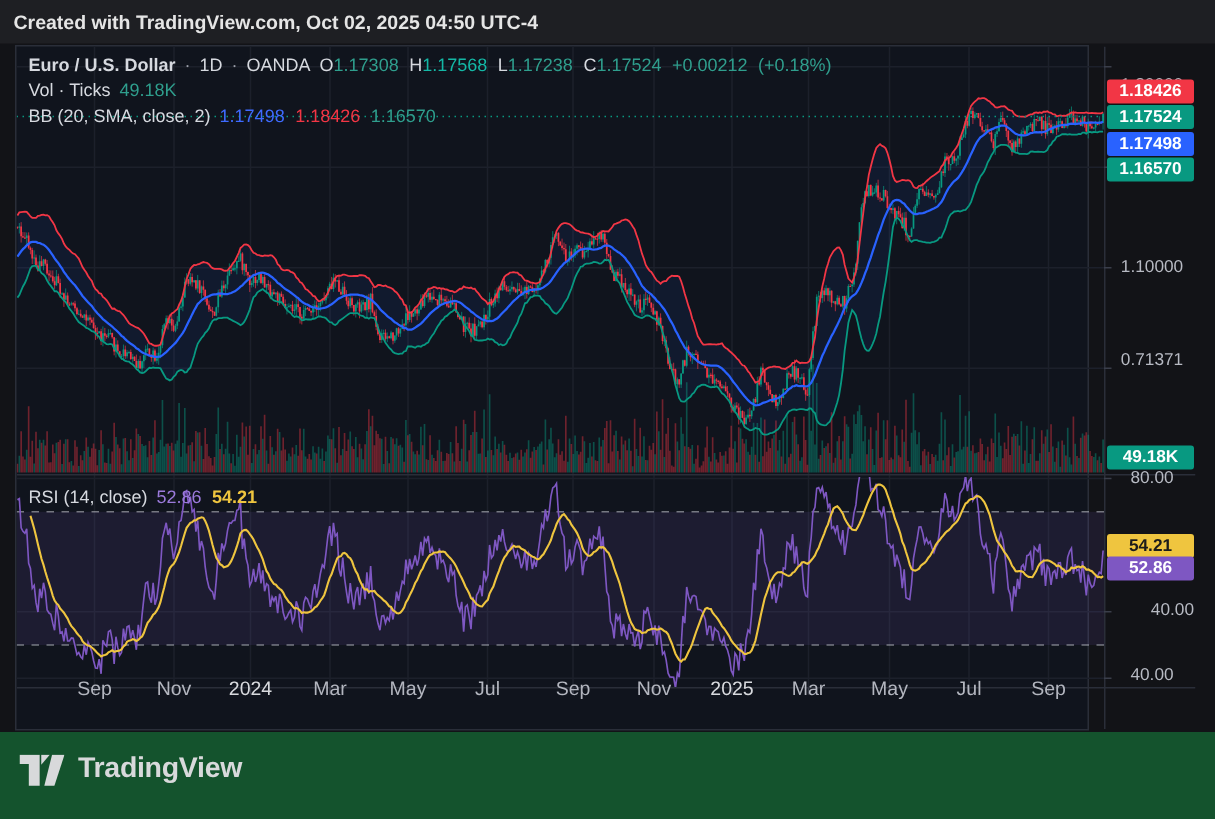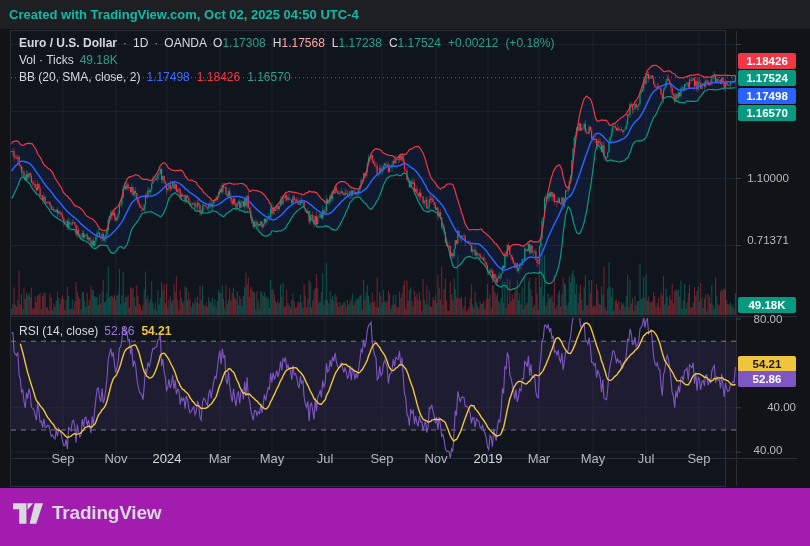--- a/index.html
+++ b/index.html
@@ -1,35 +1,35 @@
 <!DOCTYPE html>
 <html><head>
 <meta charset="utf-8">
 <style>
   html,body{margin:0;padding:0;background:#121317;}
   .page{position:relative;width:810px;height:546px;background:#121317;overflow:hidden;
         font-family:"Liberation Sans",sans-serif;-webkit-font-smoothing:antialiased;}
   .topbar{position:absolute;left:0;top:0;width:810px;height:29px;background:#1e1f23;
-        color:#14b8a6;font-size:13px;font-weight:bold;line-height:29px;padding-left:9px;
+        color:#e5e5e5;font-size:13px;font-weight:bold;line-height:29px;padding-left:9px;
         box-sizing:border-box;}
   .chart{position:absolute;left:10px;top:30px;width:716px;height:457px;background:#10141d;
         border:1px solid #2a2e39;box-sizing:border-box;}
   .chart svg{position:absolute;left:0;top:0;display:block;}
   .legend{position:absolute;left:8px;top:3px;z-index:5;}
   .lrow{display:flex;gap:6px;font-size:12px;color:#d6d9df;height:17px;align-items:center;white-space:nowrap;}
   .lrow .sym{font-weight:bold;}
   .lrow .sep{color:#9da1ab;}
   .ohlc{display:flex;gap:7px;}
   .ohlc .itm .k{color:#d6d9df;}
   .pbadge{position:absolute;left:727px;width:58px;height:16px;border-radius:2px;color:#fff;
         font-size:11.5px;font-weight:bold;text-align:center;line-height:16px;z-index:4;}
   .alabel{position:absolute;left:729px;width:56px;text-align:center;font-size:11.5px;color:#b7bac3;z-index:2;}
   .tlabel{position:absolute;top:420px;transform:translateX(-50%);font-size:13px;color:#b3b6bf;z-index:2;}
   .tlabel.year{font-weight:normal;color:#d8dade;}
-  .bottombar{position:absolute;left:0;top:488px;width:810px;height:58px;background:#a21caf;}
+  .bottombar{position:absolute;left:0;top:488px;width:810px;height:58px;background:#14532d;}
   .logo{position:absolute;left:13px;top:14px;display:flex;align-items:center;gap:9px;cursor:pointer;}
   .logo .lt{font-size:19px;font-weight:bold;color:#d8d9db;letter-spacing:-0.2px;}
 </style>
 </head>
 <body>
 
 <div class="page">
 
   <div class="topbar">
     <span>Created with TradingView.com, Oct 02, 2025 04:50 UTC-4</span>
@@ -112,21 +112,21 @@
 
     <div class="legend">
       <div class="lrow">
         <span class="sym">Euro / U.S. Dollar</span>
         <span class="sep">·</span>
         <span>1D</span>
         <span class="sep">·</span>
         <span>OANDA</span>
         <span class="ohlc" id="ohlc-box">
             <span class="itm"><span class="k">O</span><span style="color:#2f9e8d">1.17308</span></span>
-            <span class="itm"><span class="k">H</span><span style="color:#fca5a5">1.17568</span></span>
+            <span class="itm"><span class="k">H</span><span style="color:#14b8a6">1.17568</span></span>
             <span class="itm"><span class="k">L</span><span style="color:#2f9e8d">1.17238</span></span>
             <span class="itm"><span class="k">C</span><span style="color:#2f9e8d">1.17524</span></span>
             <span class="itm"><span style="color:#2f9e8d">+0.00212</span></span>
             <span class="itm"><span style="color:#2f9e8d">(+0.18%)</span></span>
           </span>
       </div>
       <div class="lrow">
         <span>Vol · Ticks</span>
         <span id="vol-val" style="color:#2f9e8d">49.18K</span>
       </div>
@@ -165,21 +165,21 @@
         <div class="pbadge" style="background: rgb(239, 197, 63); color: rgb(27, 27, 27); top: 325px;">54.21</div>
         <div class="pbadge" style="background: rgb(126, 87, 194); color: rgb(255, 255, 255); top: 340px;">52.86</div>
         <div class="tlabel" style="left: 52px;">Sep</div>
         <div class="tlabel" style="left: 105px;">Nov</div>
         <div class="tlabel year" style="left: 156px;">2024</div>
         <div class="tlabel" style="left: 209px;">Mar</div>
         <div class="tlabel" style="left: 261px;">May</div>
         <div class="tlabel" style="left: 314px;">Jul</div>
         <div class="tlabel" style="left: 371px;">Sep</div>
         <div class="tlabel" style="left: 425px;">Nov</div>
-        <div class="tlabel year" style="left: 477px;">2019</div>
+        <div class="tlabel year" style="left: 477px;">2025</div>
         <div class="tlabel" style="left: 528px;">Mar</div>
         <div class="tlabel" style="left: 582px;">May</div>
         <div class="tlabel" style="left: 635px;">Jul</div>
         <div class="tlabel" style="left: 688px;">Sep</div>
       </div>
   </div>
 
   <div class="bottombar">
     <div class="logo">
       <svg width="30" height="21" viewBox="0 0 58 40">

